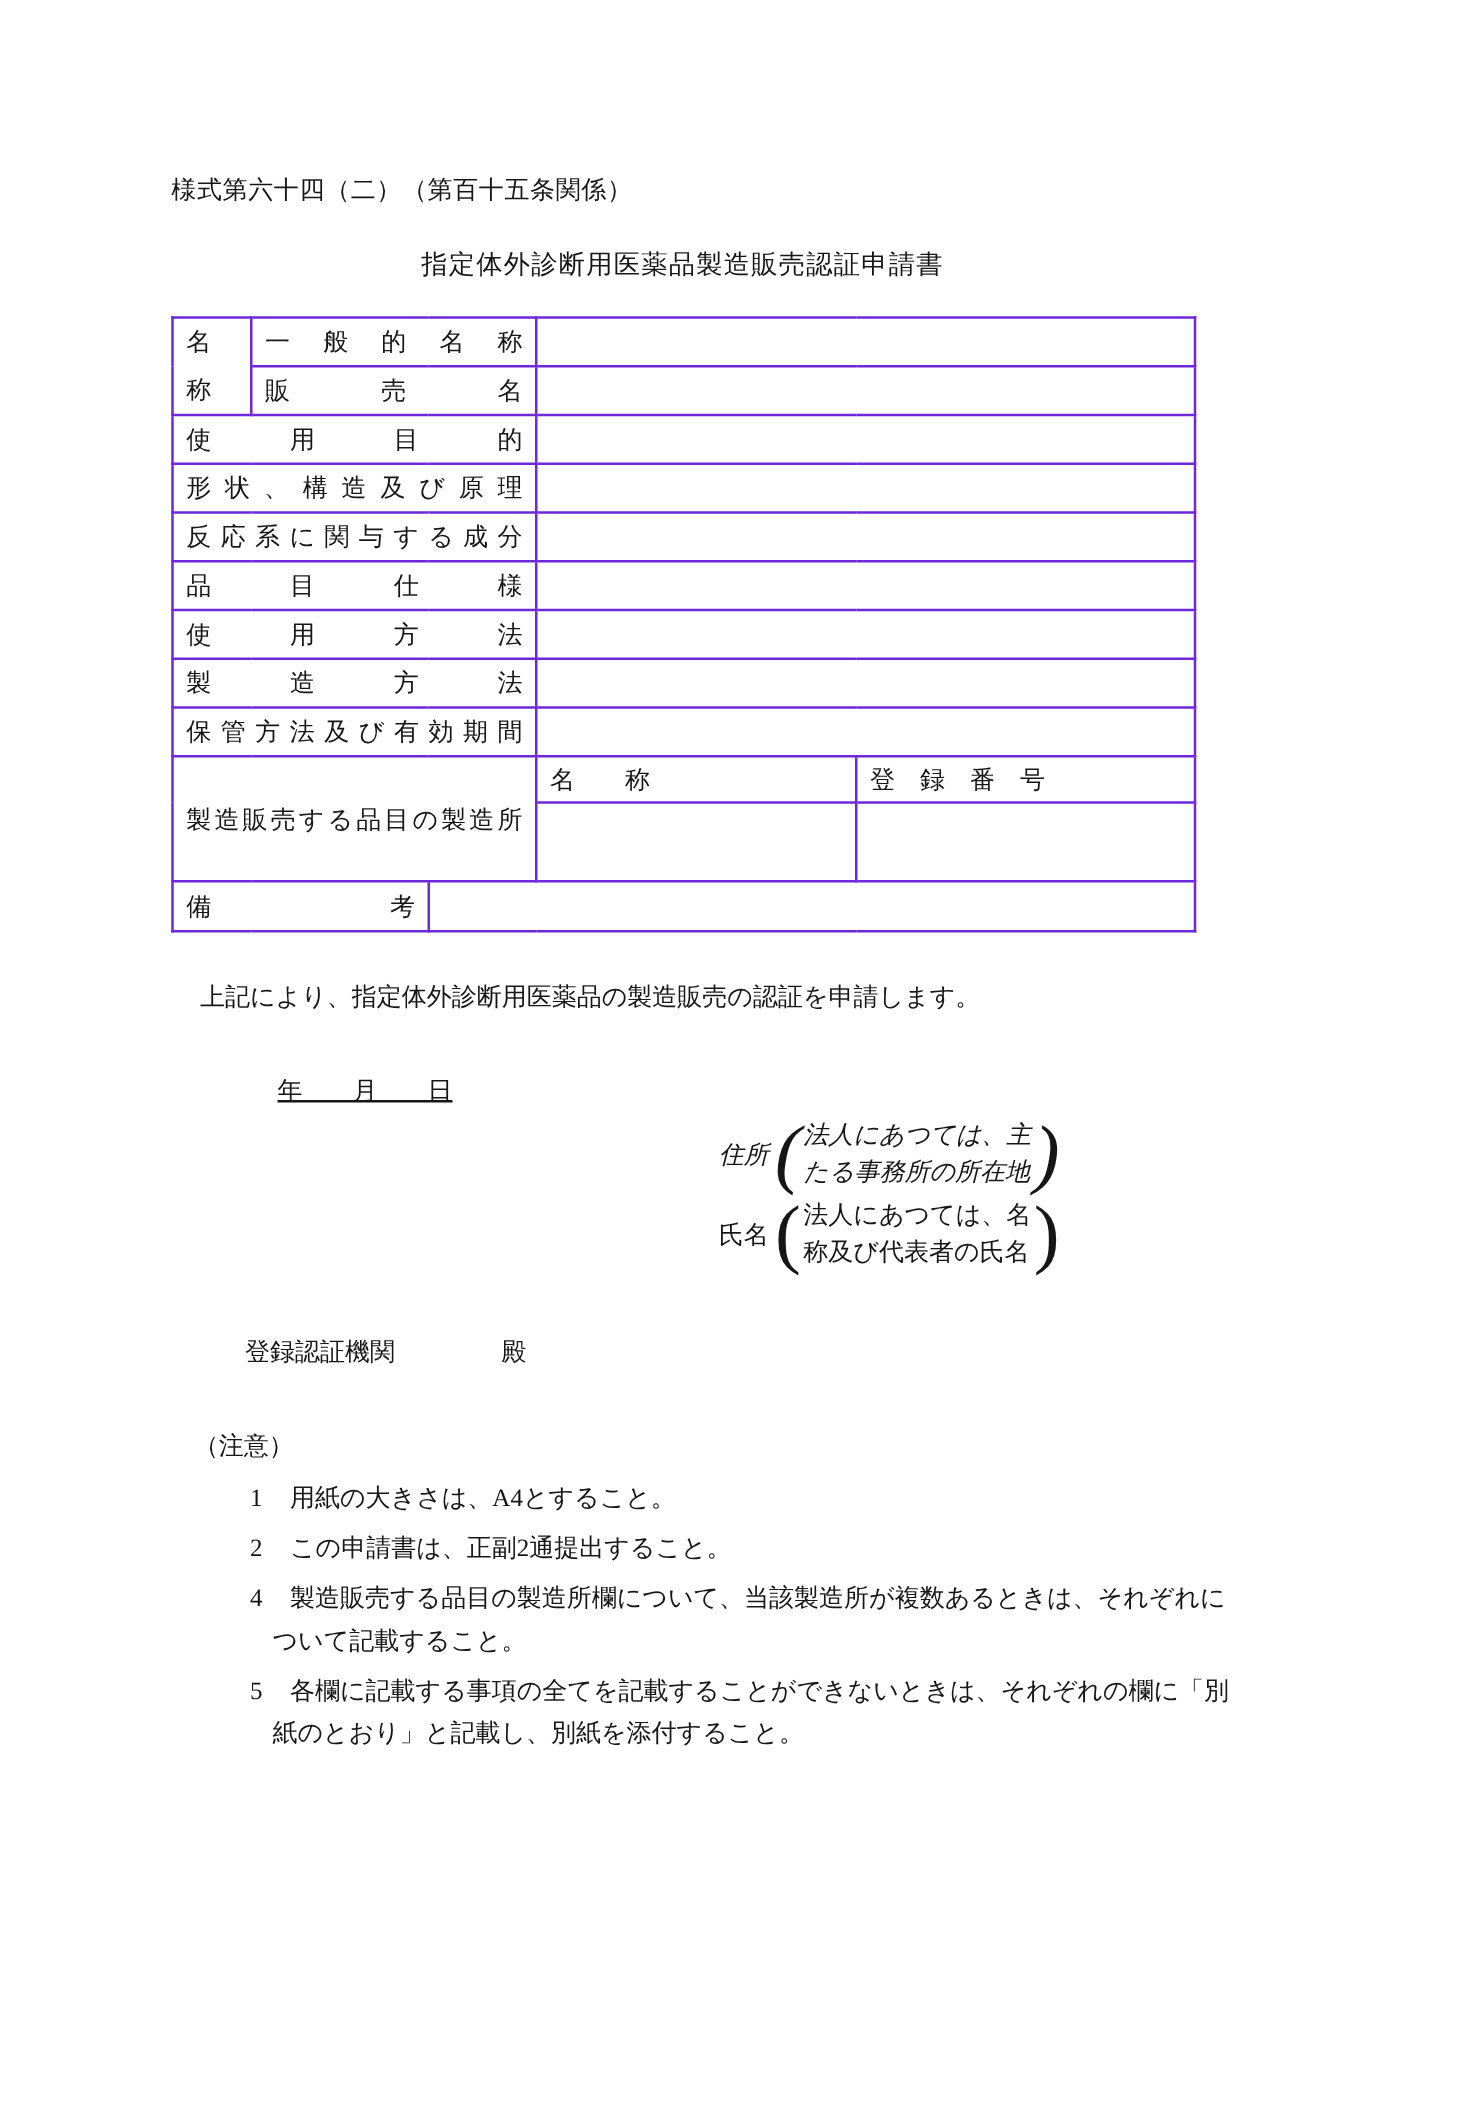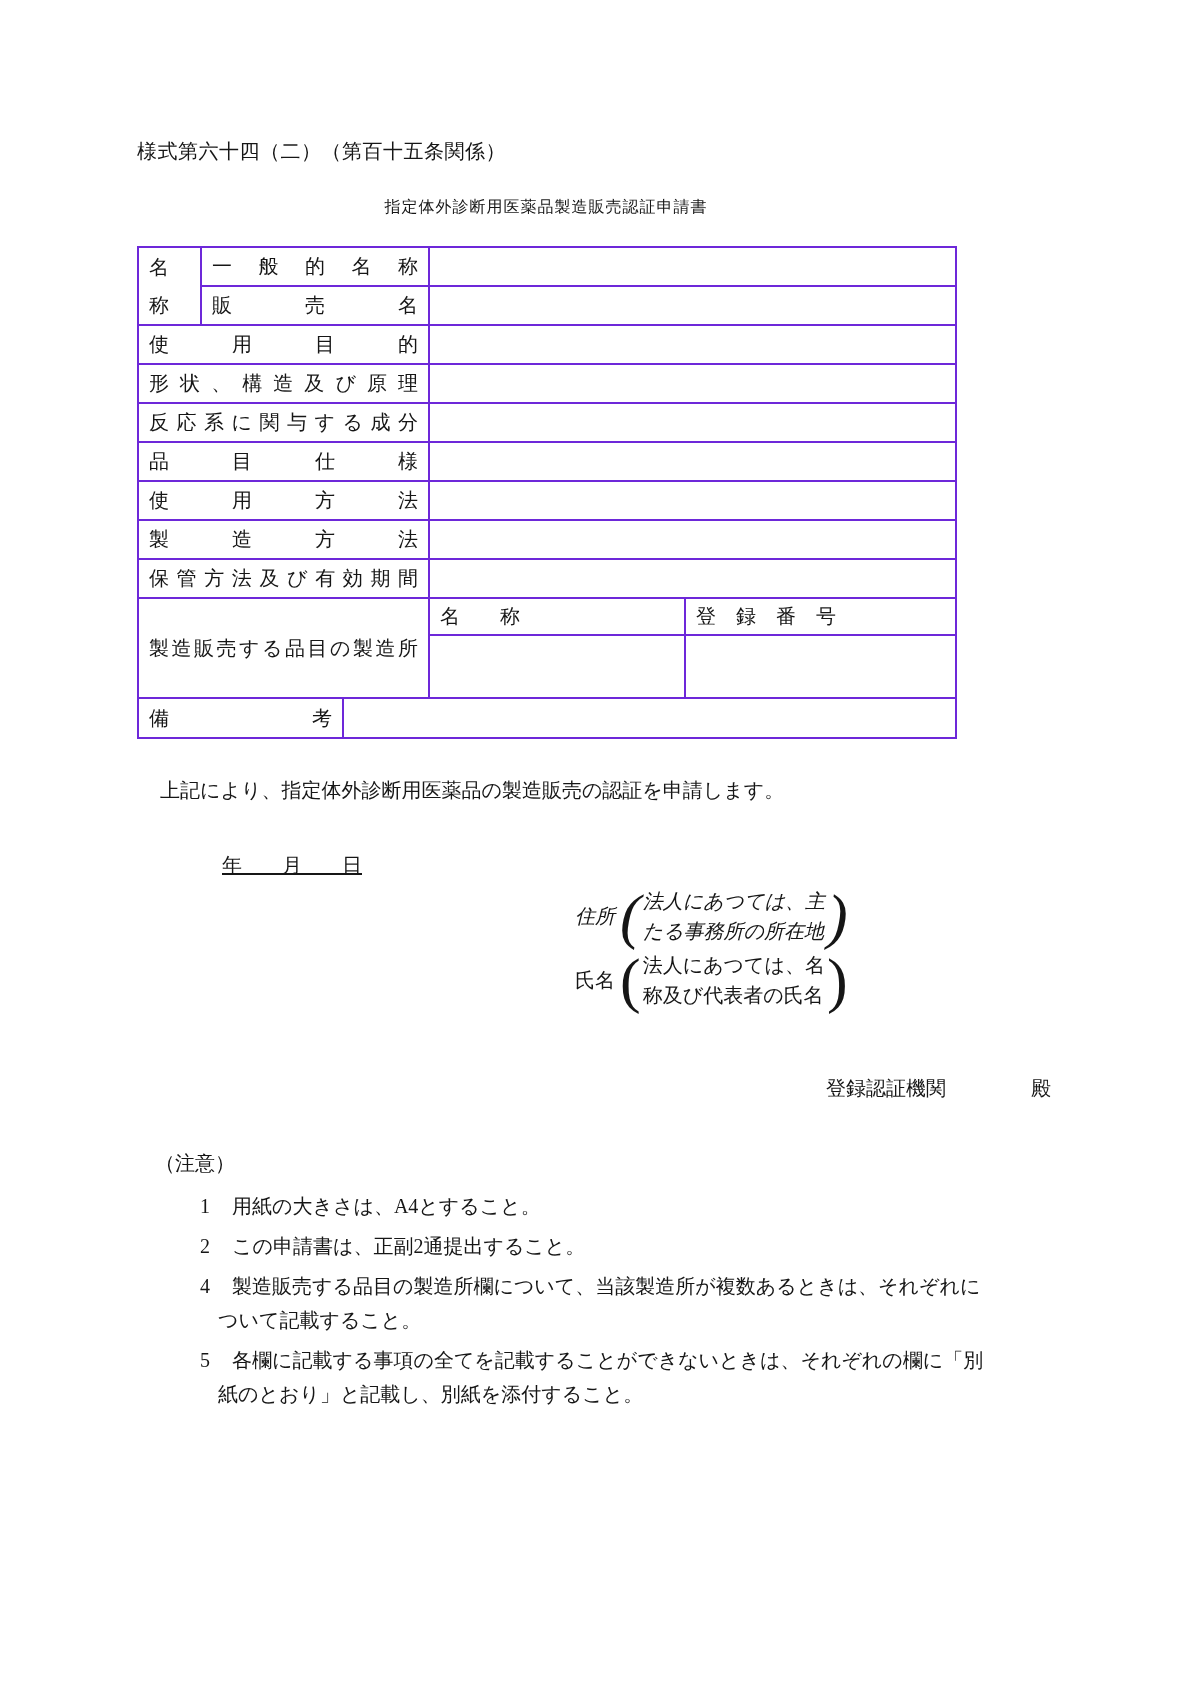--- a/index.html
+++ b/index.html
@@ -13,21 +13,21 @@
   .page { position: relative; width: 1181px; height: 1546px; overflow: hidden; }
   .content { padding: 138px 130px 0 137px; }
 
   .form-number { font-size: 20px; letter-spacing: 0.5px; }
 
   .doc-title {
     width: 818px;
     text-align: center;
     margin-top: 32px;
     letter-spacing: 1px;
-    font-size: 16px;
+    font-size: 21px;
   }
 
   table.form {
     border-collapse: collapse;
     table-layout: fixed;
     width: 818px;
     margin-top: 28px;
   }
   table.form td {
     border: 2px solid #6d28d9;
@@ -52,21 +52,21 @@
   .sig-block.name { margin-top: 2px; }
   .sig-label { margin-right: 5px; }
   .big-paren {
     font-size: 62px;
     line-height: 62px;
     font-weight: 400;
     font-family: "Liberation Serif", "DejaVu Serif", serif;
   }
   .paren-lines { line-height: 30px; padding: 0 2px; }
 
-  .cert-line { margin-top: 64px; padding-left: 59px; text-align: right; }
+  .cert-line { margin-top: 50px; padding-left: 59px; }
   .cert-line .dono { margin-left: 80px; }
 
   .notes-heading { margin-top: 48px; padding-left: 18px; }
   .notes { margin-top: 12px; width: 860px; }
   .note {
     padding-left: 81px;
     text-indent: -18px;
     line-height: 34px;
     margin-top: 6px;
   }

